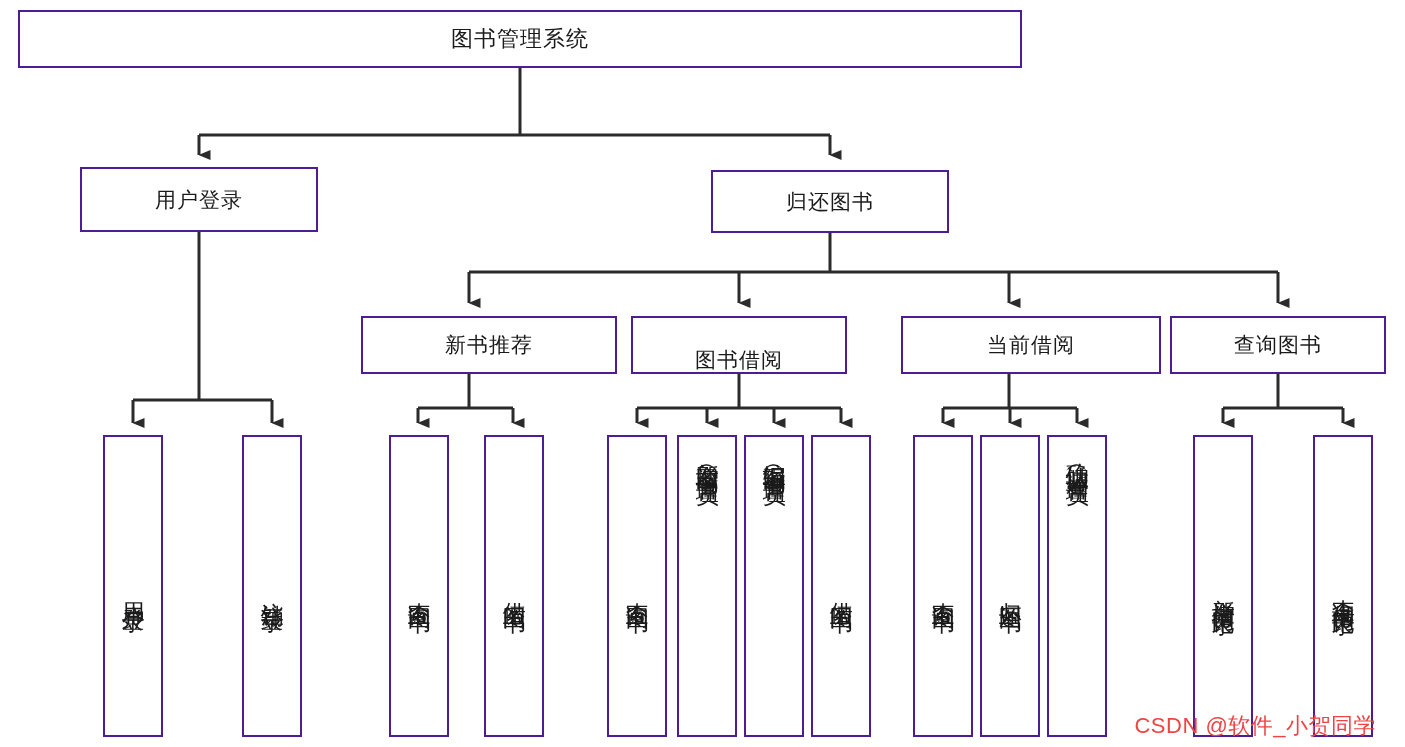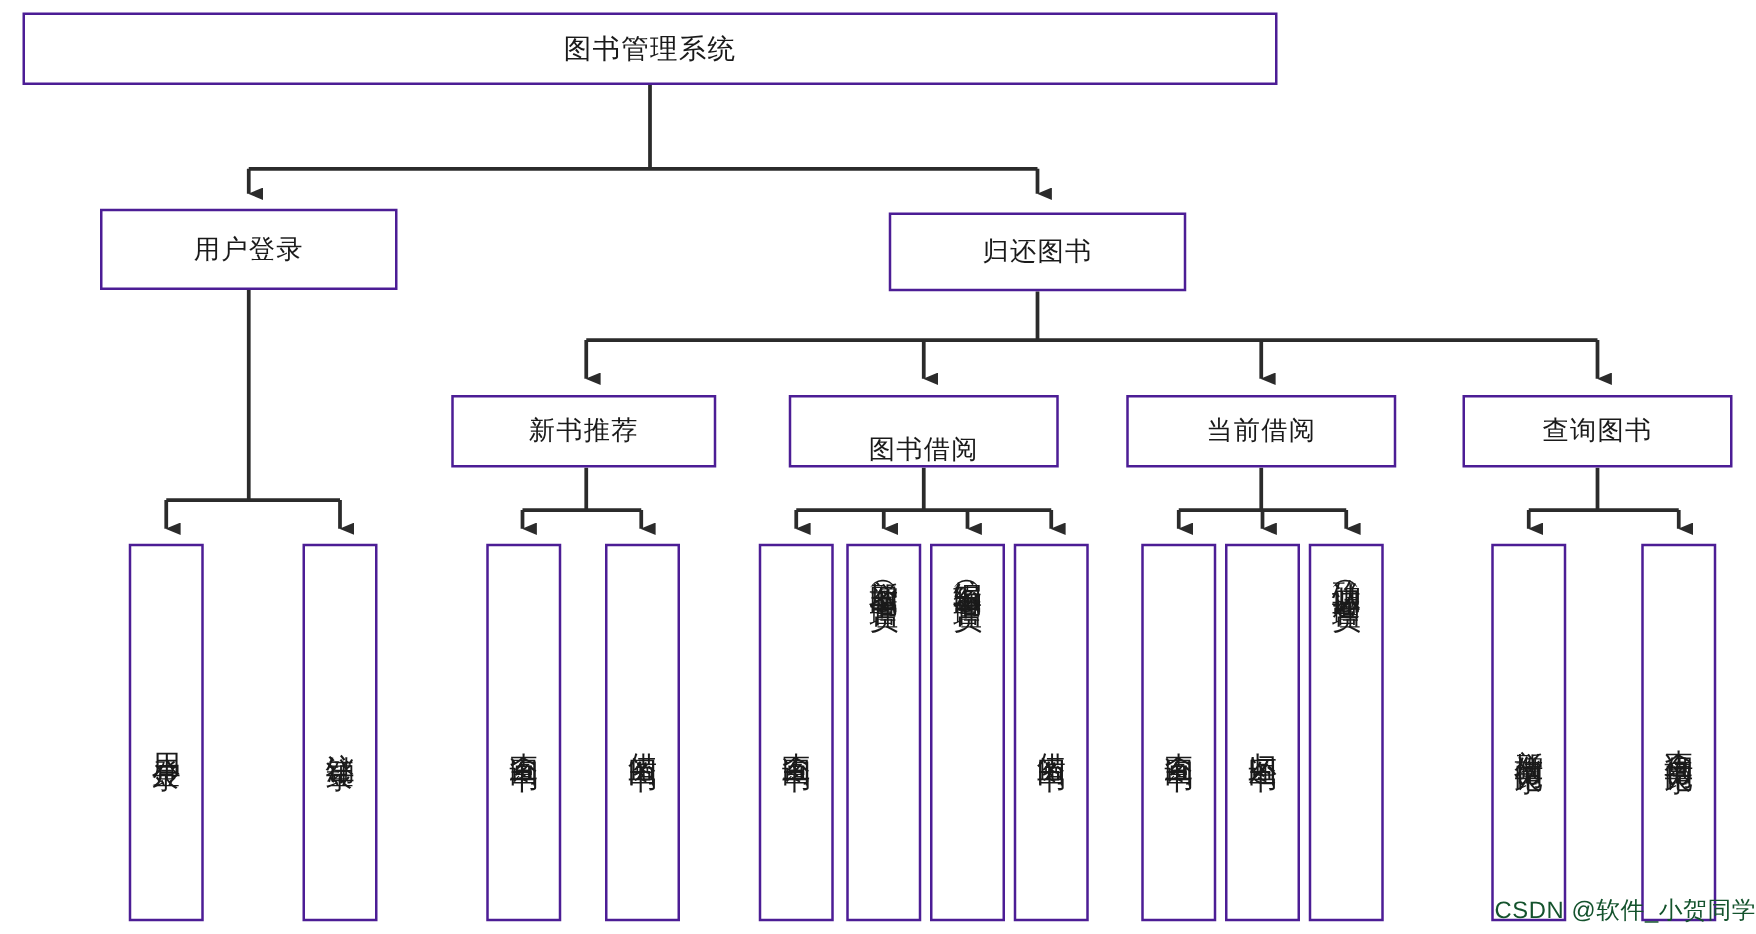--- a/index.html
+++ b/index.html
@@ -55,24 +55,24 @@
   }
   .node.vertical.center .label {
     margin-top: auto;
     margin-bottom: auto;
   }
   .node.root .label {
     font-size: 22px;
   }
   #watermark {
     position: absolute;
-    right: 0;
+    right: 29px;
     bottom: 6px;
-    font-size: 19px;
-    color: #14532d;
+    font-size: 22px;
+    color: #ef4444;
     letter-spacing: 0.5px;
     white-space: nowrap;
   }
 </style>
 </head>
 <body>
 
 <div id="canvas">
 
   <svg id="connectors" viewBox="0 0 1405 747" width="1405" height="747" xmlns="http://www.w3.org/2000/svg">
@@ -129,27 +129,27 @@
     <span class="label">图书管理系统</span>
   </div>
 
   <div class="node horizontal" style="left:80px; top:167px; width:238px; height:65px;">
     <span class="label">用户登录</span>
   </div>
   <div class="node horizontal" style="left:711px; top:170px; width:238px; height:63px;">
     <span class="label">归还图书</span>
   </div>
 
-  <div class="node horizontal" style="left:361px; top:316px; width:212px; height:58px;">
+  <div class="node horizontal" style="left:361px; top:316px; width:256px; height:58px;">
     <span class="label">新书推荐</span>
   </div>
   <div class="node horizontal" style="left:631px; top:316px; width:216px; height:58px;align-items:flex-end;">
     <span class="label">图书借阅</span>
   </div>
-  <div class="node horizontal" style="left:901px; top:316px; width:216px; height:58px;">
+  <div class="node horizontal" style="left:901px; top:316px; width:260px; height:58px;">
     <span class="label">当前借阅</span>
   </div>
   <div class="node horizontal" style="left:1170px; top:316px; width:216px; height:58px;">
     <span class="label">查询图书</span>
   </div>
 
   <div class="node vertical center" style="left:103px; top:435px; width:60px; height:302px;">
     <span class="label">用户登录</span>
   </div>
   <div class="node vertical center" style="left:242px; top:435px; width:60px; height:302px;">

